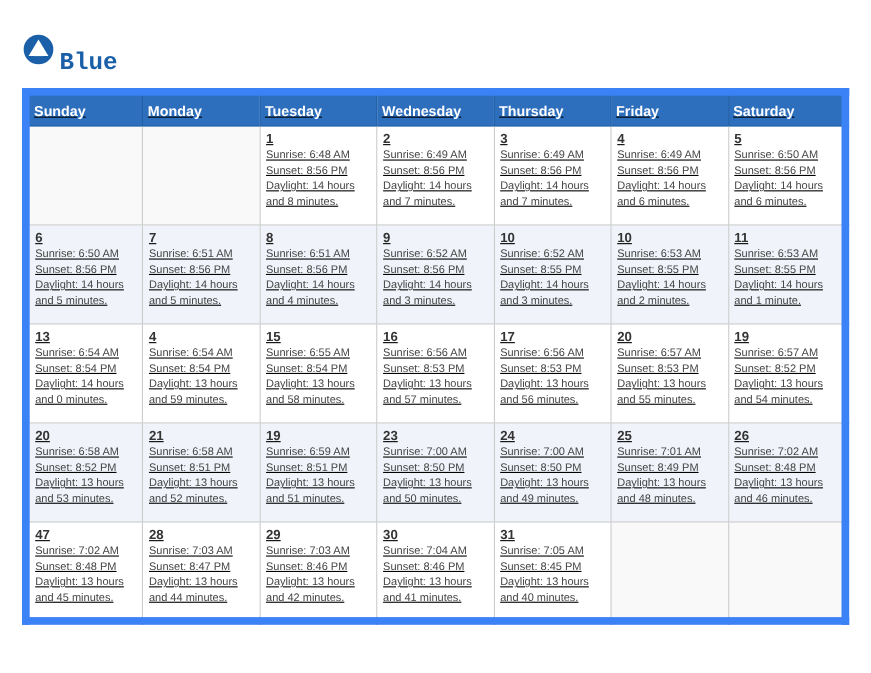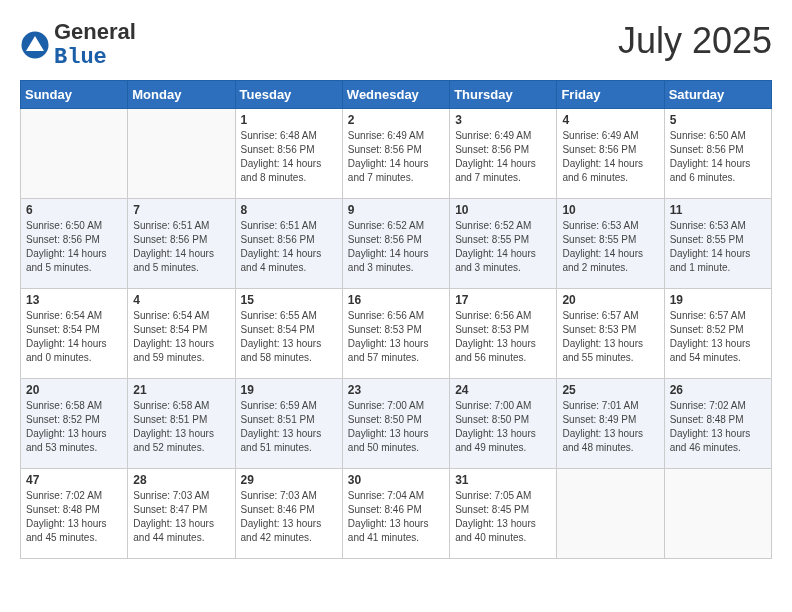--- a/index.html
+++ b/index.html
@@ -40,21 +40,22 @@
       color: #333;
       font-weight: normal;
     }
     .location {
       font-size: 16px;
       color: #555;
     }
     .calendar {
       width: 100%;
       border-collapse: collapse;
-      border: 1px solid #3b82f6;
+      border: 7px solid #3b82f6;
+      text-decoration: underline;
     }
     .calendar th {
       background: #2e6fbd;
       color: #fff;
       padding: 6px 4px;
       font-size: 13px;
       text-align: left;
       border: 1px solid #2060a8;
     }
     .calendar td {
@@ -89,26 +90,25 @@
 <body>
 
 <div class="header">
   <div class="logo">
     <svg class="logo-icon" viewBox="0 0 40 40">
       <circle cx="20" cy="20" r="18" fill="#1a5fa8"></circle>
       <polygon points="20,8 32,28 8,28" fill="white"></polygon>
       <rect x="14" y="22" width="12" height="6" fill="white"></rect>
     </svg>
     <div class="logo-text">
-      <span class="logo-general">General</span><br>
+      <br>
       <span class="logo-blue">Blue</span>
     </div>
   </div>
   <div class="title-section">
-    <div class="month-title">July 2025</div>
   </div>
 </div>
 
 <table class="calendar">
   <thead>
     <tr>
     <th>Sunday</th>
         <th>Monday</th>
         <th>Tuesday</th>
         <th>Wednesday</th>

